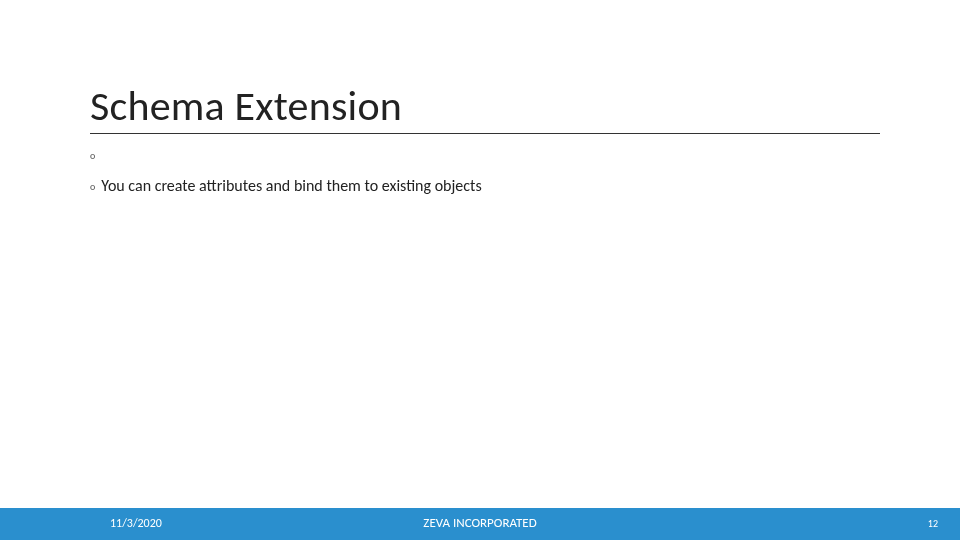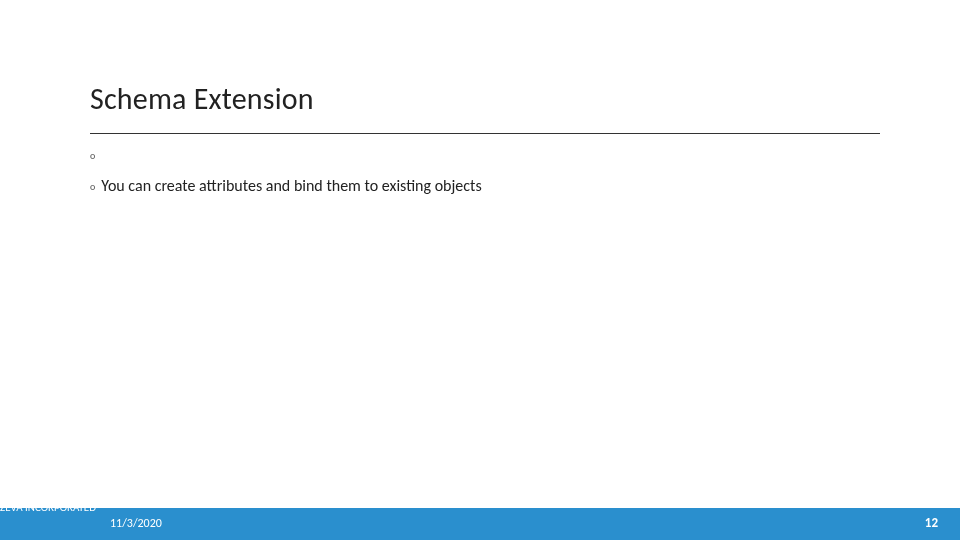--- a/index.html
+++ b/index.html
@@ -8,21 +8,21 @@
     position: relative;
     width: 960px;
     height: 540px;
     background: #ffffff;
   }
   .title {
     position: absolute;
     left: 90px;
     top: 80px;
     font-weight: 300;
-    font-size: 30px;
+    font-size: 42px;
     color: #222;
     letter-spacing: 0.2px;
   }
   .title-underline {
     position: absolute;
     left: 90px;
     top: 133px;
     width: 790px;
     height: 1px;
     background: #333;
@@ -60,33 +60,34 @@
   .footer-date {
     position: absolute;
     left: 110px;
     bottom: 10px;
     font-size: 12px;
     color: #ffffff;
     font-weight: 400;
   }
   .footer-center {
     position: absolute;
-    bottom: 26px;
+    bottom: 10px;
     width: 960px;
-    font-size: 11px;
+    text-align: center;
+    font-size: 13px;
     color: #ffffff;
     font-weight: 400;
   }
   .footer-page {
     position: absolute;
     right: 22px;
     bottom: 10px;
-    font-size: 13px;
+    font-size: 10px;
     color: #ffffff;
-    font-weight: 700;
+    font-weight: 400;
     text-align: right;
   }
 </style>
 </head>
 <body>
 
 <div class="slide">
   <div class="title">Schema Extension</div>
   <div class="title-underline"></div>
 

